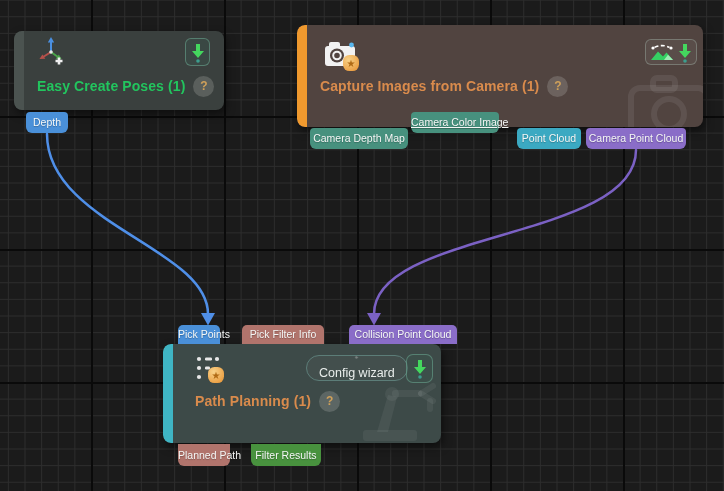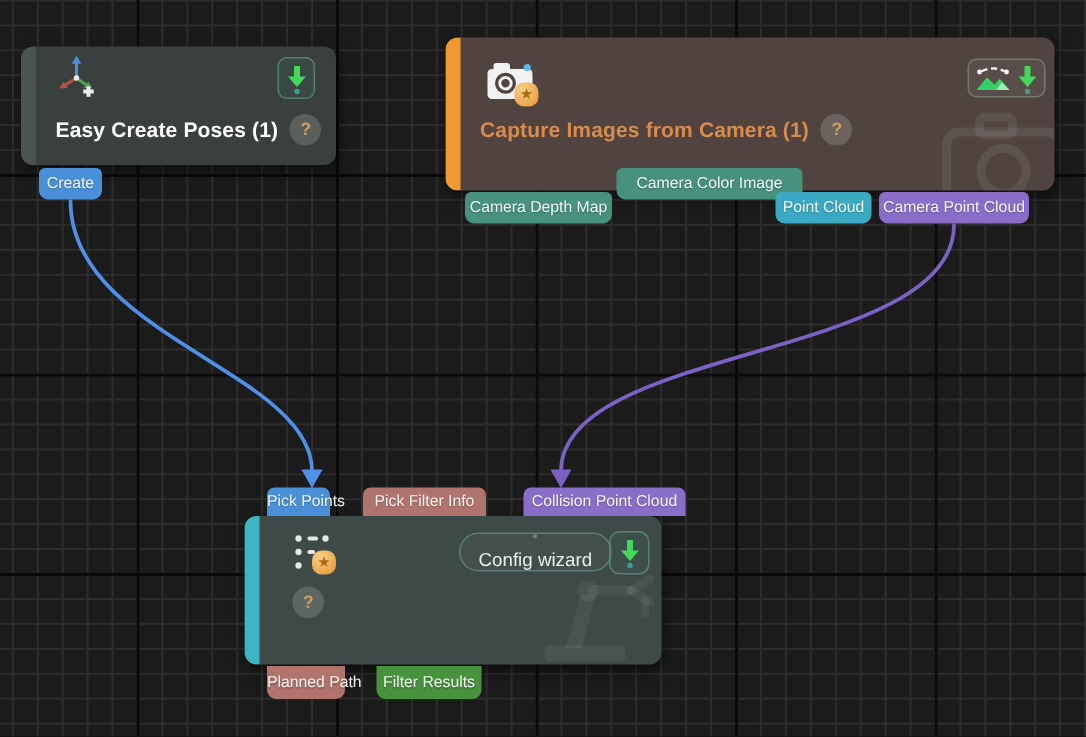--- a/index.html
+++ b/index.html
@@ -97,25 +97,25 @@
         <line x1="23" y1="21.5" x2="23" y2="28.5" stroke="#efefef" stroke-width="2.6"></line>
       </svg>
     </div>
     <button class="dl-btn" style="left:171px;top:7px;width:25px;height:28px;">
       <svg width="14" height="21" viewBox="0 0 14 21">
         <path d="M5,2 h4 v7 h4 l-6,7 -6,-7 h4 z" fill="#44d75e"></path>
         <circle cx="7" cy="19" r="1.8" fill="#3c9e8e"></circle>
       </svg>
     </button>
     <div class="title-row" style="left:23px;top:42px;">
-      <span class="node-title" style="color: #ffffff;">Easy Create Poses (1)</span>
+      <span class="node-title" style="color: #22c55e;">Easy Create Poses (1)</span>
       <span class="help-badge">?</span>
     </div>
   </div>
-  <div class="port port-out" style="left: 26px; top: 112px; width: 42px; background-color: rgb(74, 144, 217);">Create</div>
+  <div class="port port-out" style="left: 26px; top: 112px; width: 42px; background-color: rgb(74, 144, 217);">Depth</div>
 
   <div class="node" style="left: 297px; top: 25px; width: 406px; height: 102px; background-color: rgb(81, 68, 64);">
     <div class="strip" style="background-color: rgb(240, 153, 46);"></div>
     <div class="watermark" style="left:330px;top:50px;">
       <svg width="90" height="80" viewBox="0 0 90 80">
         <g fill="none" stroke="rgba(255,255,255,0.08)" stroke-width="6">
           <rect x="26" y="3" width="22" height="12" rx="4"></rect>
           <rect x="4" y="13" width="76" height="52" rx="9"></rect>
           <circle cx="42" cy="39" r="15"></circle>
         </g>
@@ -147,21 +147,21 @@
           <circle cx="7" cy="19" r="1.8" fill="#3c9e8e"></circle>
         </svg>
       </button>
     </div>
     <div class="title-row" style="left:23px;top:48px;">
       <span class="node-title" style="color: rgb(217, 139, 76);">Capture Images from Camera (1)</span>
       <span class="help-badge">?</span>
     </div>
   </div>
   <div class="port port-out" style="left: 310px; top: 128px; width: 98px; background-color: rgb(71, 145, 126);">Camera Depth Map</div>
-  <div class="port port-out" style="left: 411px; top: 112px; width: 124px; background-color: rgb(71, 145, 126);">Camera Color Image</div>
+  <div class="port port-out" style="left: 411px; top: 112px; width: 88px; background-color: rgb(71, 145, 126); text-decoration: underline;">Camera Color Image</div>
   <div class="port port-out" style="left: 517px; top: 128px; width: 64px; background-color: rgb(59, 169, 194);">Point Cloud</div>
   <div class="port port-out" style="left: 586px; top: 128px; width: 100px; background-color: rgb(138, 109, 200);">Camera Point Cloud</div>
 
   <div class="port port-in" style="left: 178px; top: 325px; width: 42px; background-color: rgb(74, 144, 217);">Pick Points</div>
   <div class="port port-in" style="left: 242px; top: 325px; width: 82px; background-color: rgb(177, 116, 108);">Pick Filter Info</div>
   <div class="port port-in" style="left: 327px; top: 325px; width: 108px; background-color: rgb(138, 109, 200); margin-left: 22px;">Collision Point Cloud</div>
 
   <div class="node" style="left: 163px; top: 344px; width: 278px; height: 99px; background-color: rgb(61, 74, 72);">
     <div class="strip" style="background-color: rgb(63, 181, 196);"></div>
     <div class="watermark" style="left:198px;top:36px;">
@@ -199,19 +199,20 @@
       </svg>
       <span>Config wizard</span>
     </button>
     <button class="dl-btn" style="left:243px;top:10px;width:27px;height:29px;border-radius:7px;">
       <svg width="14" height="21" viewBox="0 0 14 21">
         <path d="M5,2 h4 v7 h4 l-6,7 -6,-7 h4 z" fill="#44d75e"></path>
         <circle cx="7" cy="19" r="1.8" fill="#3c9e8e"></circle>
       </svg>
     </button>
     <div class="title-row" style="left:32px;top:44px;">
+      <span class="node-title" style="color: rgb(217, 139, 76);">Path Planning (1)</span>
       <span class="help-badge">?</span>
     </div>
   </div>
   <div class="port port-out" style="left: 178px; top: 444px; width: 52px; height: 22px; line-height: 22px; border-radius: 0px 0px 6px 6px; background-color: rgb(177, 116, 108);">Planned Path</div>
   <div class="port port-out" style="left: 251px; top: 444px; width: 70px; height: 22px; line-height: 22px; border-radius: 0px 0px 6px 6px; background-color: rgb(72, 146, 62);">Filter Results</div>
 
 </div>
 
 </body></html>

